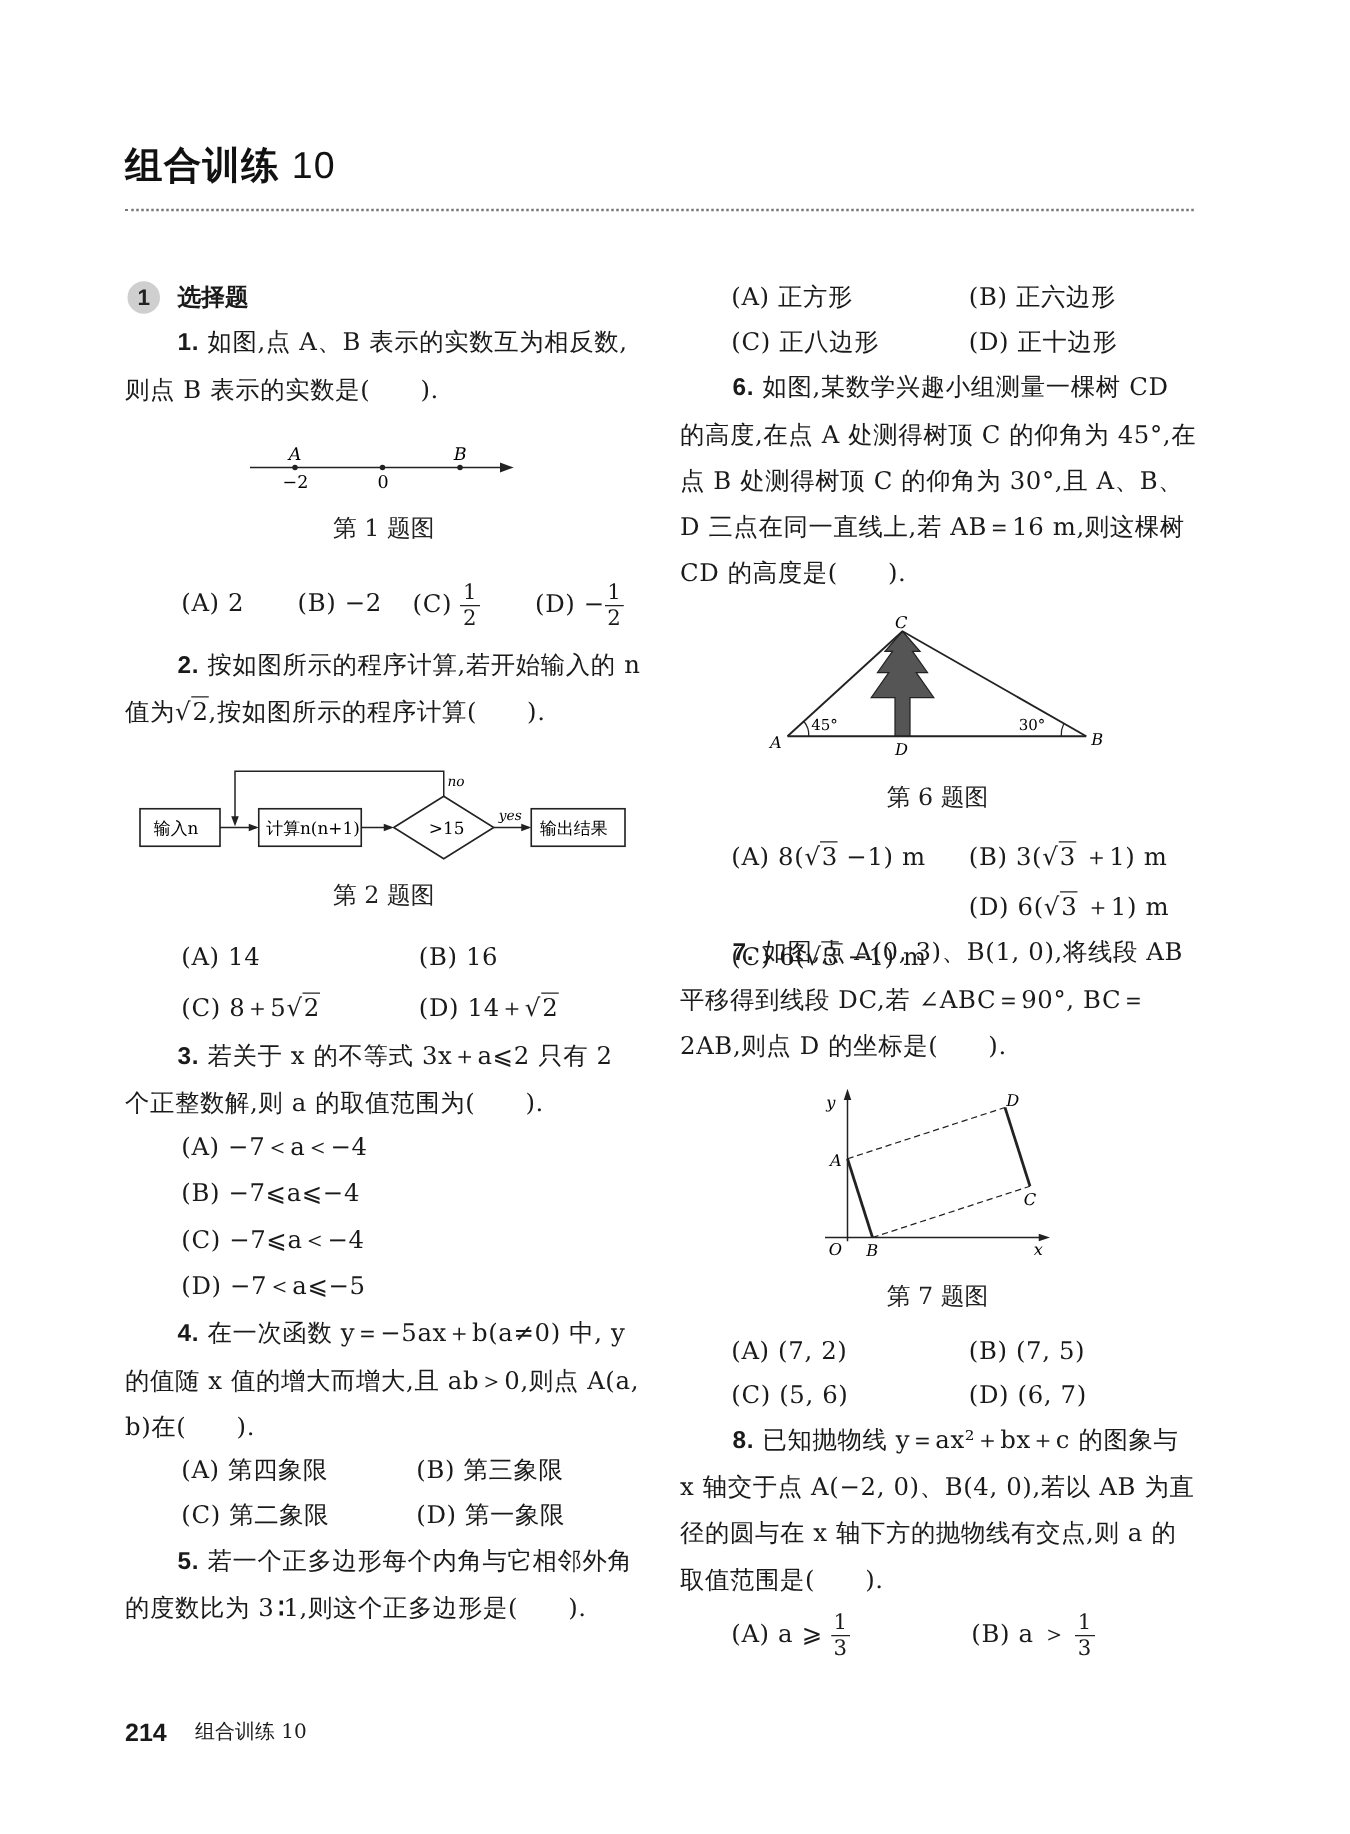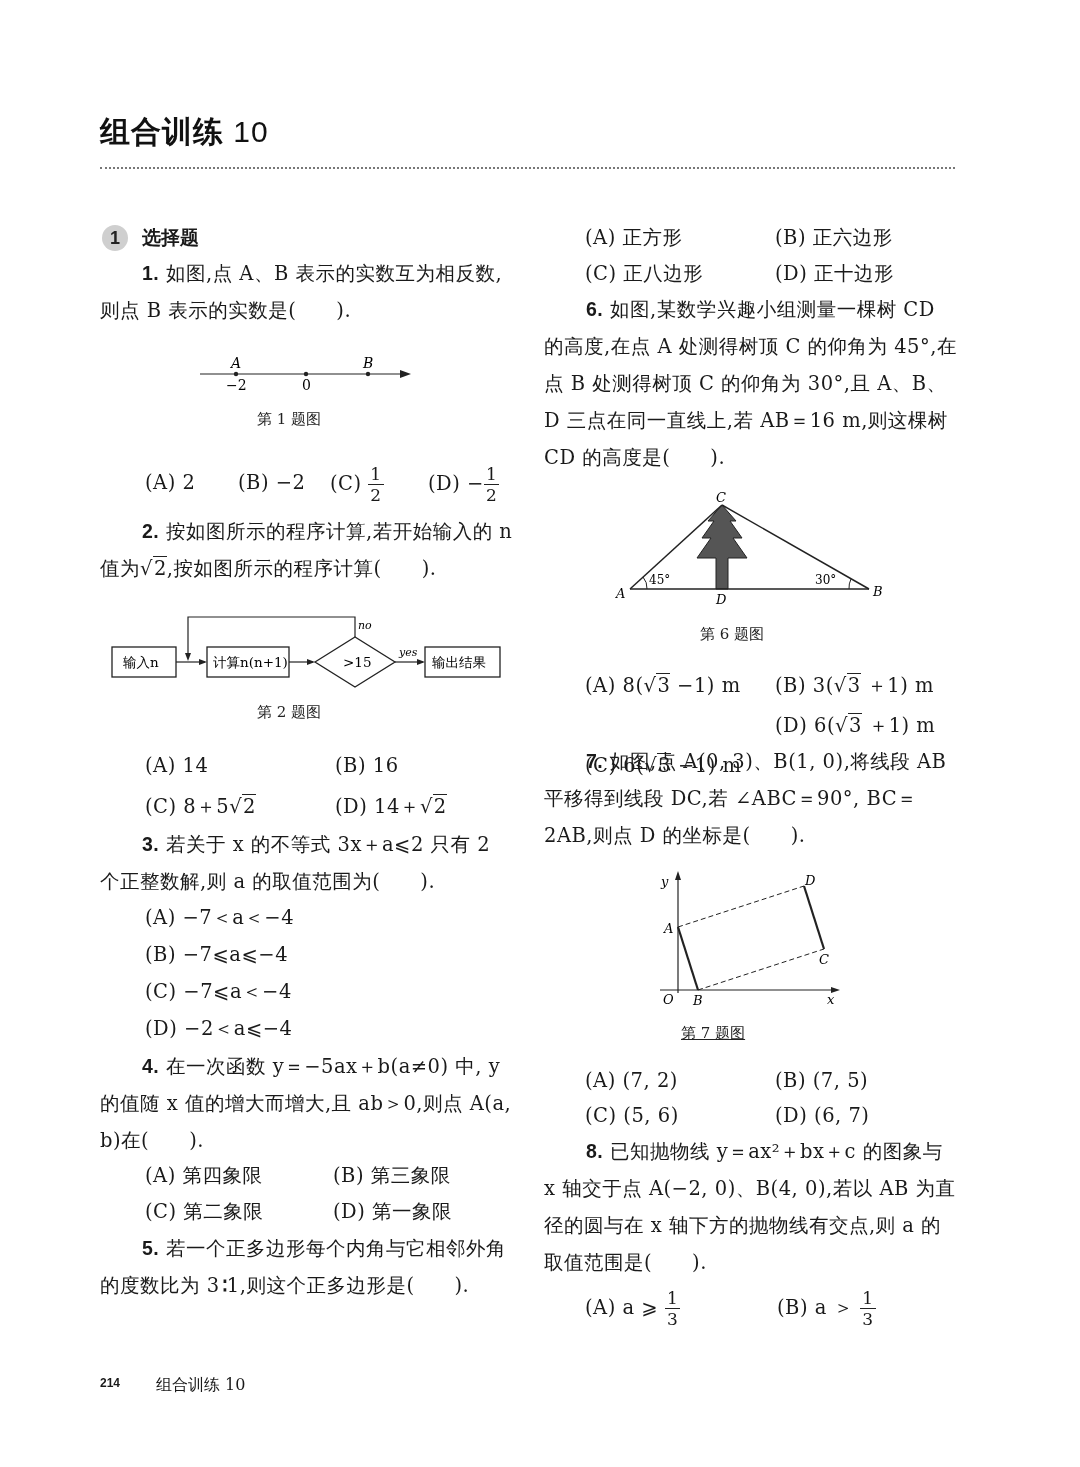--- a/index.html
+++ b/index.html
@@ -8,31 +8,31 @@
   .abs { position:absolute; }
   .title { left:100px; top:112px; font-family:"Liberation Sans","DejaVu Sans",sans-serif;
            font-size:30px; font-weight:bold; letter-spacing:1px; color:#111; }
   .title .num { font-weight:normal; }
   .rule { left:100px; top:167px; width:855px; height:0; border-top:2px dotted #777; }
   .txt { font-size:19.5px; line-height:37px; letter-spacing:0.5px; }
   .col { position:absolute; width:420px; }
   .qnum { font-family:"Liberation Sans","DejaVu Sans",sans-serif; font-weight:bold; }
   .para { text-indent:42px; margin:0; }
   .opt { position:absolute; white-space:nowrap; }
-  .caption { font-size:15px; color:#222; position:absolute; }
+  .caption { font-size:19px; color:#222; text-align:center; position:absolute; }
   .badge { width:26px; height:26px; border-radius:50%; background:#cfcfcf; display:inline-block;
            text-align:center; line-height:26px; font-family:"Liberation Sans",sans-serif; font-weight:bold;
            font-size:18px; color:#222; }
   .section { left:102px; top:225px; font-family:"Liberation Sans","DejaVu Sans",sans-serif; font-size:19px;
              font-weight:bold; display:flex; align-items:center; gap:14px; }
   .frac { display:inline-block; vertical-align:middle; text-align:center; font-size:17px; line-height:20px; }
   .frac span { display:block; padding:0 2px; }
   .frac .n { border-bottom:1px solid #222; }
   .sqrt { border-top:1px solid #222; padding-left:1px; }
-  .footer-num { left:100px; top:1376px; font-family:"Liberation Sans",sans-serif; font-weight:bold; font-size:12px; }
+  .footer-num { left:100px; top:1376px; font-family:"Liberation Sans",sans-serif; font-weight:bold; font-size:20px; }
   .footer-title { left:156px; top:1375px; font-size:16px; }
   svg text { font-family:"DejaVu Serif","Liberation Serif",serif; }
 </style>
 </head>
 <body>
 
 <div class="abs title">
   <span>组合训练</span>
   <span class="num">10</span>
 </div>
@@ -105,21 +105,21 @@
   <span class="opt" style="left:335px; top:788px;"><span>(D) 14＋</span>√<span class="sqrt">2</span></span>
 </div>
 
 <div class="col txt" style="left:100px; top:826px; width:415px;">
   <p class="para"><span class="qnum">3.</span> <span>若关于 x 的不等式 3x＋a⩽2 只有 2 个正整数解,则 a 的取值范围为(　　).</span></p>
 </div>
 <div class="txt">
   <span class="opt" style="left:145px; top:899px;">(A) −7＜a＜−4</span>
   <span class="opt" style="left:145px; top:936px;">(B) −7⩽a⩽−4</span>
   <span class="opt" style="left:145px; top:973px;">(C) −7⩽a＜−4</span>
-  <span class="opt" style="left:145px; top:1010px;">(D) −2＜a⩽−4</span>
+  <span class="opt" style="left:145px; top:1010px;">(D) −7＜a⩽−5</span>
 </div>
 
 <div class="col txt" style="left:100px; top:1048px; width:415px;">
   <p class="para"><span class="qnum">4.</span> <span>在一次函数 y＝−5ax＋b(a≠0) 中, y 的值随 x 值的增大而增大,且 ab＞0,则点 A(a, b)在(　　).</span></p>
 </div>
 <div class="txt">
   <span class="opt" style="left:145px; top:1157px;">(A) 第四象限</span>
   <span class="opt" style="left:333px; top:1157px;">(B) 第三象限</span>
   <span class="opt" style="left:145px; top:1193px;">(C) 第二象限</span>
   <span class="opt" style="left:333px; top:1193px;">(D) 第一象限</span>
@@ -183,21 +183,21 @@
   <line x1="23" y1="59" x2="149" y2="18" stroke="#222" stroke-width="1" stroke-dasharray="5,3"></line>
   <line x1="43" y1="122" x2="169" y2="81" stroke="#222" stroke-width="1" stroke-dasharray="5,3"></line>
   <text x="6" y="18" font-size="13" font-style="italic">y</text>
   <text x="172" y="136" font-size="13" font-style="italic">x</text>
   <text x="8" y="136" font-size="13" font-style="italic">O</text>
   <text x="9" y="65" font-size="13" font-style="italic">A</text>
   <text x="38" y="137" font-size="13" font-style="italic">B</text>
   <text x="164" y="96" font-size="13" font-style="italic">C</text>
   <text x="150" y="17" font-size="13" font-style="italic">D</text>
 </svg>
-<div class="caption" style="left:681px; top:1024px; width:100px;text-decoration:underline;">第 7 题图</div>
+<div class="caption" style="left:700px; top:1024px; width:100px;">第 7 题图</div>
 
 <div class="txt">
   <span class="opt" style="left:585px; top:1062px;">(A) (7, 2)</span>
   <span class="opt" style="left:775px; top:1062px;">(B) (7, 5)</span>
   <span class="opt" style="left:585px; top:1097px;">(C) (5, 6)</span>
   <span class="opt" style="left:775px; top:1097px;">(D) (6, 7)</span>
 </div>
 
 <div class="col txt" style="left:544px; top:1133px; width:415px;">
   <p class="para"><span class="qnum">8.</span> <span>已知抛物线 y＝ax²＋bx＋c 的图象与 x 轴交于点 A(−2, 0)、B(4, 0),若以 AB 为直径的圆与在 x 轴下方的抛物线有交点,则 a 的取值范围是(　　).</span></p>

